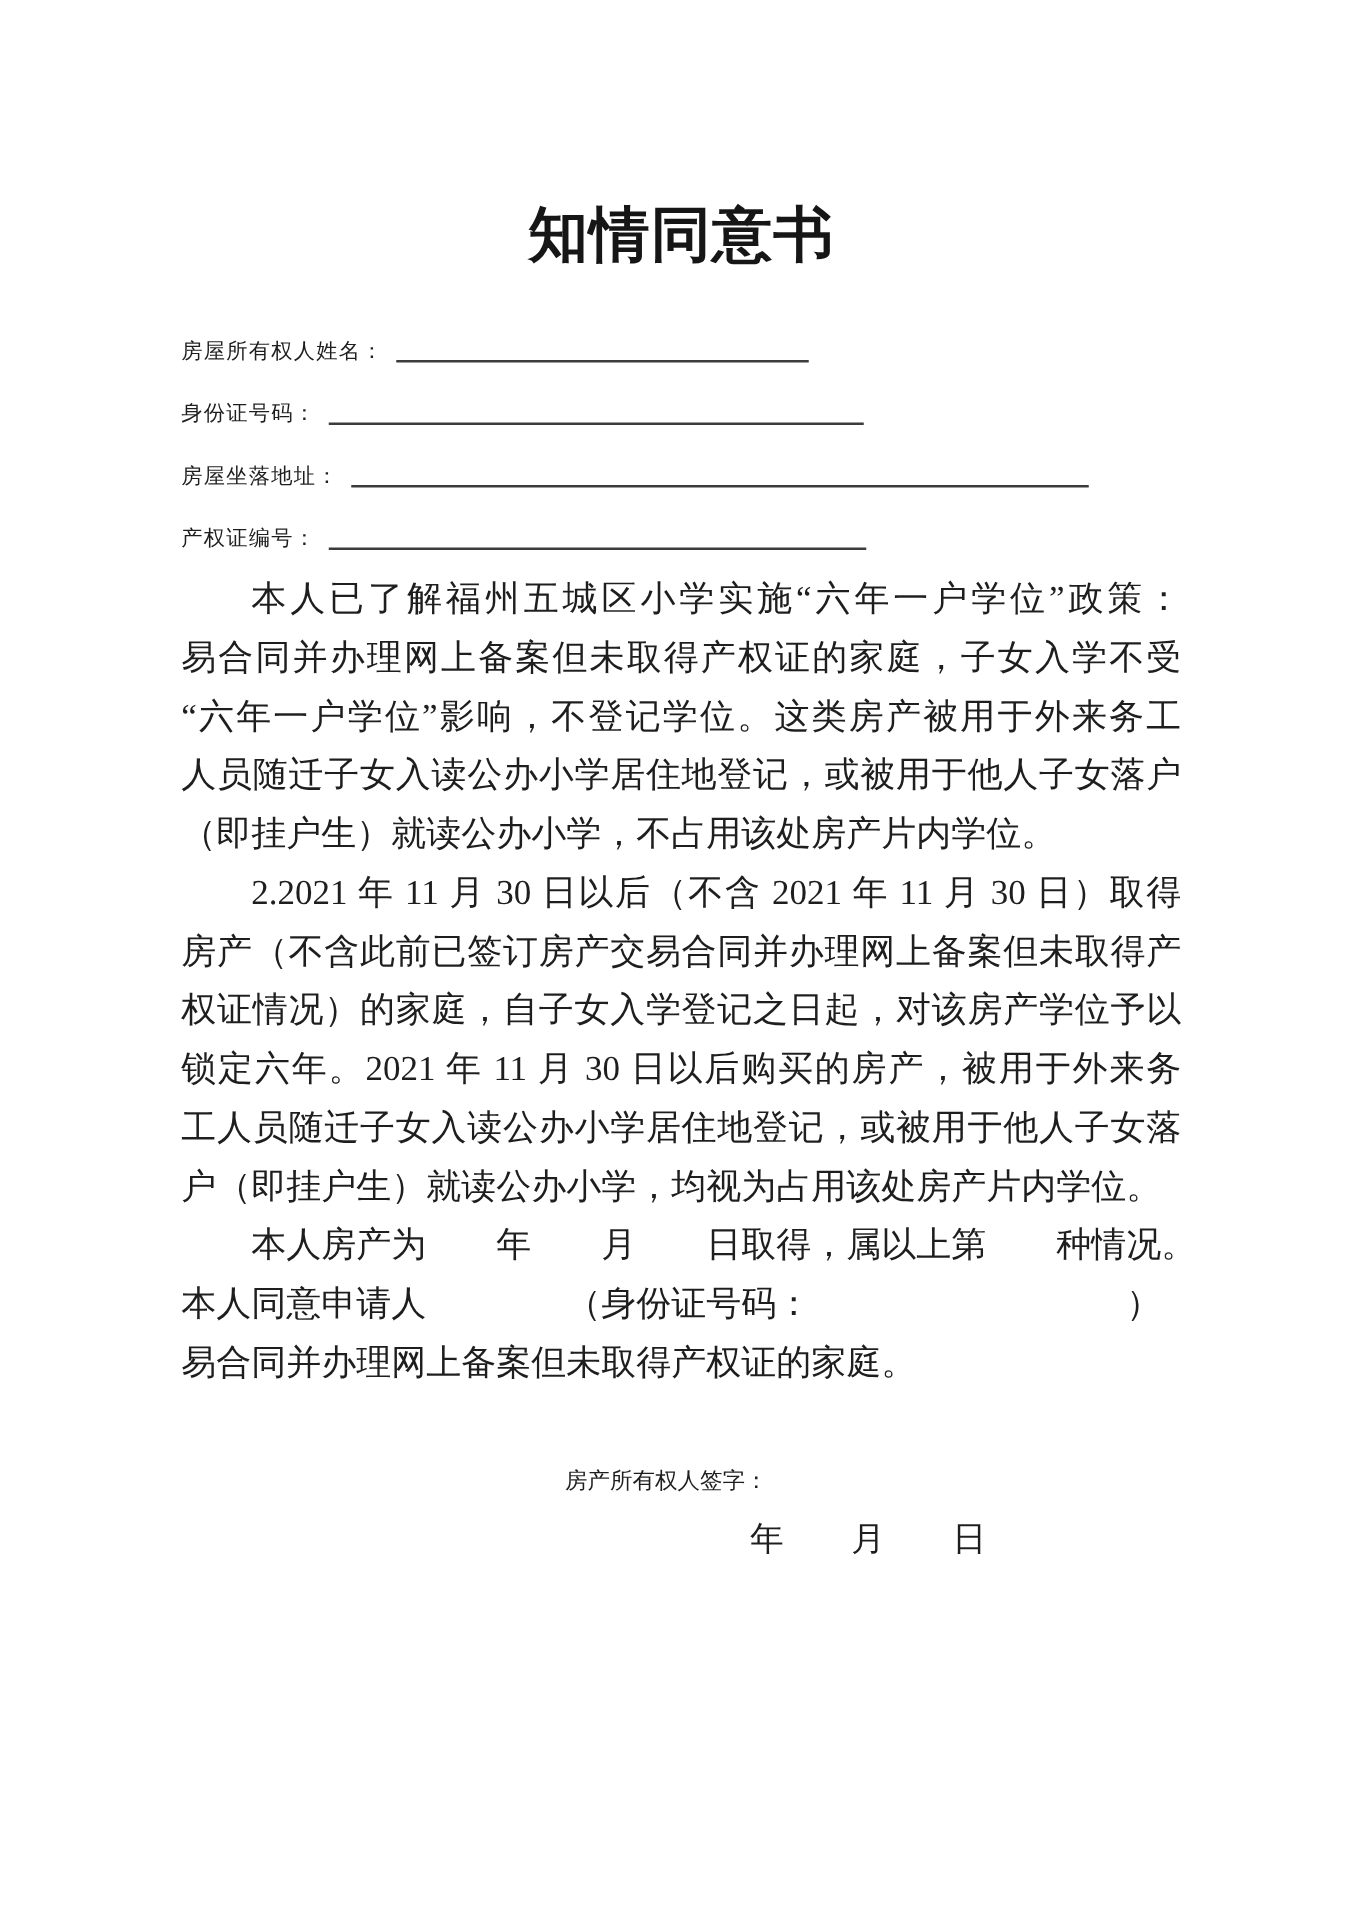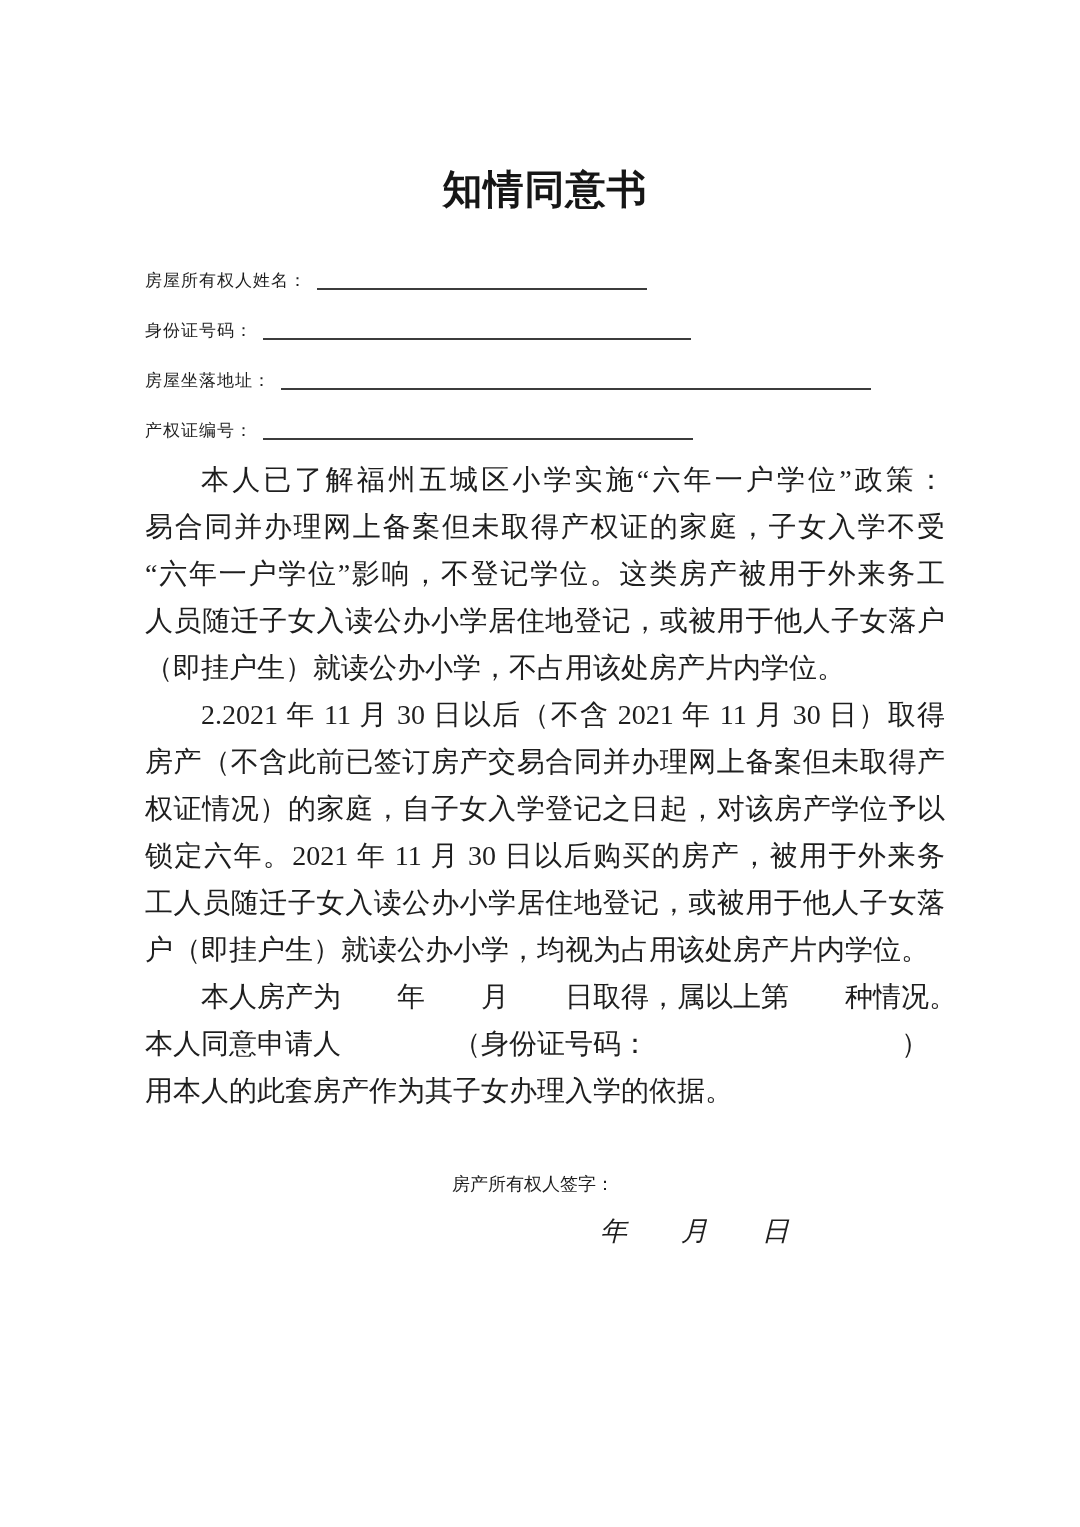--- a/index.html
+++ b/index.html
@@ -16,21 +16,21 @@
     font-family: "Liberation Serif", "DejaVu Serif", serif;
     overflow: hidden;
     box-sizing: border-box;
     padding: 166px 135px 0 145px;
   }
   .content {
     width: 800px;
   }
   .doc-title {
     font-family: "Liberation Sans", "DejaVu Sans", sans-serif;
-    font-size: 40px;
+    font-size: 48px;
     font-weight: 700;
     line-height: 46px;
     text-align: center;
     letter-spacing: 1px;
     color: #161616;
   }
   .form-section {
     margin-top: 44px;
   }
   .frow {
@@ -80,21 +80,20 @@
     height: 47px;
     padding-left: 307px;
     white-space: nowrap;
   }
   .date-line {
     font-size: 27px;
     line-height: 47px;
     height: 47px;
     padding-left: 455px;
     white-space: nowrap;
-    font-style: italic;
   }
 </style>
 </head>
 <body>
 
 <div class="page">
   <div class="content">
 
     <div class="doc-title">知情同意书</div>
 
@@ -123,21 +122,21 @@
 
       <div class="line j ind">2.2021 年 11 月 30 日以后（不含 2021 年 11 月 30 日）取得</div>
       <div class="line j">房产（不含此前已签订房产交易合同并办理网上备案但未取得产</div>
       <div class="line j">权证情况）的家庭，自子女入学登记之日起，对该房产学位予以</div>
       <div class="line j">锁定六年。2021 年 11 月 30 日以后购买的房产，被用于外来务</div>
       <div class="line j">工人员随迁子女入读公办小学居住地登记，或被用于他人子女落</div>
       <div class="line">户（即挂户生）就读公办小学，均视为占用该处房产片内学位。</div>
 
       <div class="line ind nowrap">本人房产为　　年　　月　　日取得，属以上第　　种情况。</div>
       <div class="line nowrap">本人同意申请人　　　　（身份证号码：　　　　　　　　　）</div>
-      <div class="line">用本人的此套房产作为其子女办理入学的依据。</div>
+      <div class="line">易合同并办理网上备案但未取得产权证的家庭。</div>
     </div>
 
     <div class="signature-section">
       <div class="sig-line">房产所有权人签字：</div>
       <div class="date-line">年　　月　　日</div>
     </div>
 
   </div>
 </div>
 

